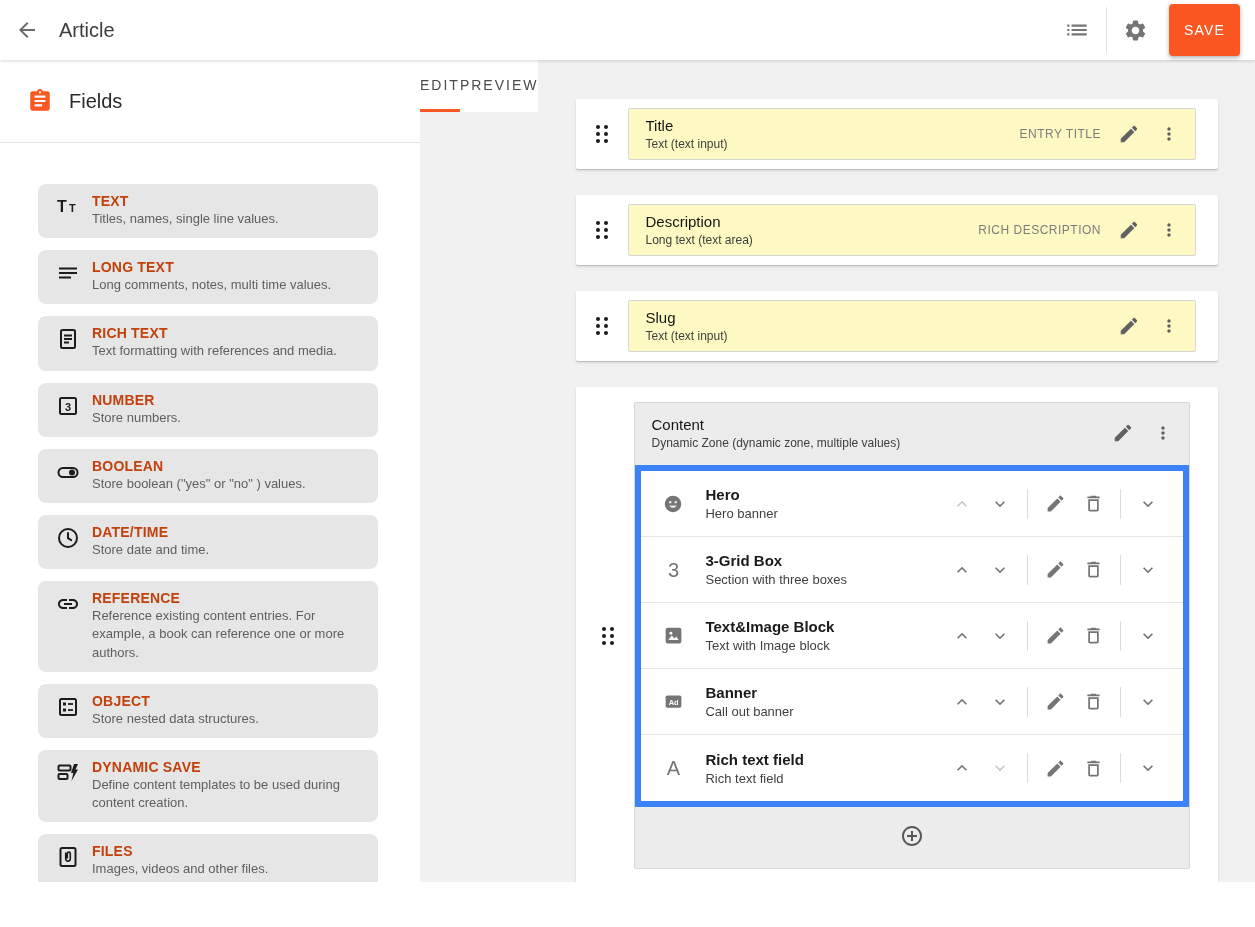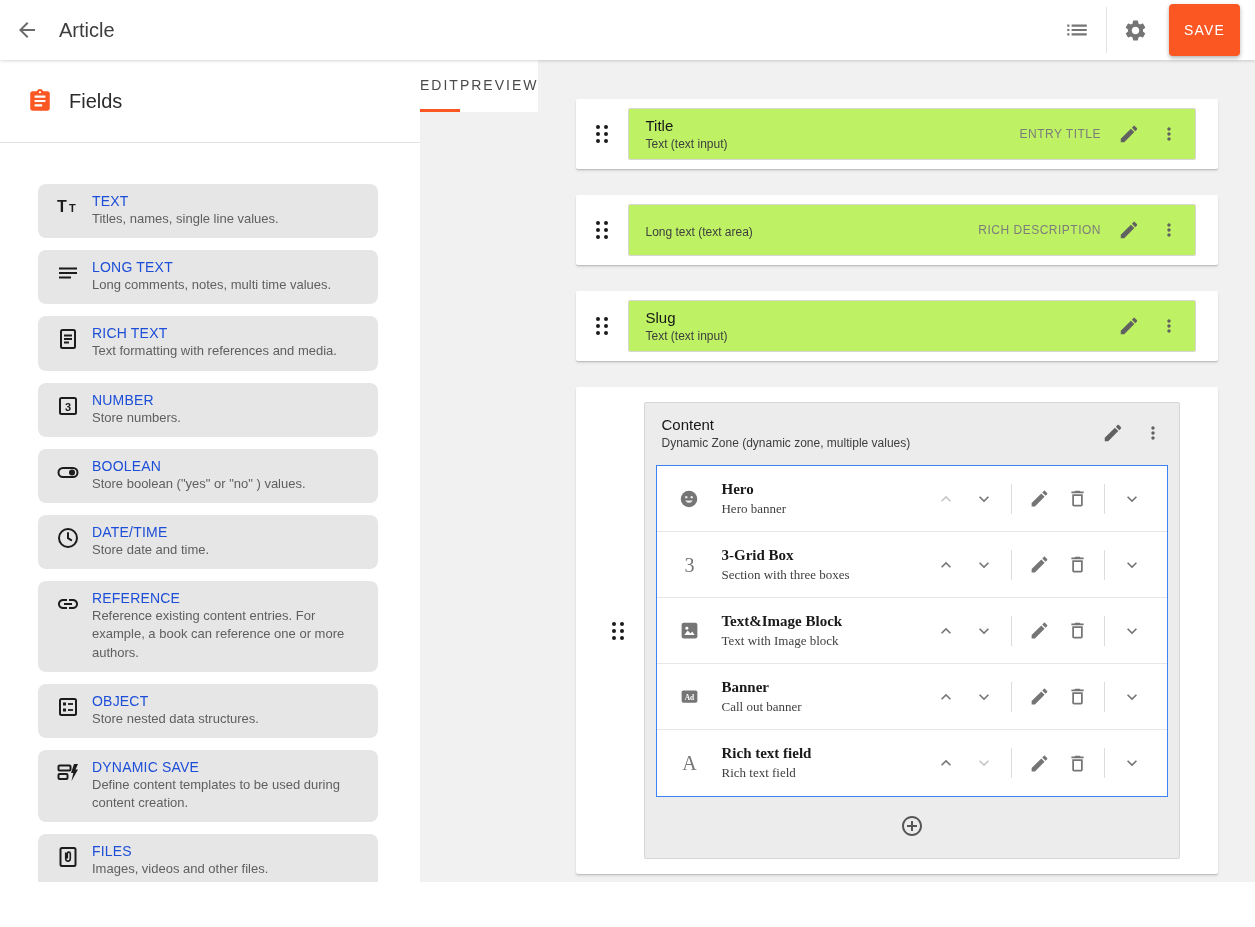--- a/index.html
+++ b/index.html
@@ -33,53 +33,53 @@
   .sidebar-header { height:83px; display:flex; align-items:center; padding-left:27px;
                     border-bottom:1px solid #e2e2e2; }
   .sidebar-header .clip-icon { color:#fa5723; width:26px; height:26px; }
   .sidebar-title { font-size:20px; color:#2b2b2b; margin-left:16px; }
   .sidebar-list { padding:41px 42px 0 38px; display:flex; flex-direction:column; gap:12px; }
   .ft-card { background:#e6e6e6; border-radius:8px; padding:9px 14px 10px 18px;
              display:flex; cursor:grab; }
   .ft-icon { flex:0 0 24px; width:24px; height:24px; color:#1c1c1c; margin-top:2px; }
   .ft-icon svg { display:block; width:24px; height:24px; }
   .ft-text { margin-left:12px; min-width:0; }
-  .ft-label { font-size:14px; font-weight:400; color:#1d4ed8; letter-spacing:.2px; }
+  .ft-label { font-size:14px; font-weight:700; color:#c2410c; letter-spacing:.2px; }
   .ft-desc { font-size:13px; color:#5f5f5f; line-height:1.4; margin-top:1px; }
 
   
   .main { flex:1; min-width:0; display:flex; flex-direction:row; background:#f1f1f1; }
   .tabbar { flex:0 0 52px; height:52px; background:#fff; display:flex; }
   .tab { flex:1; display:flex; align-items:center; justify-content:center; font-size:14px;
          letter-spacing:2px; color:#4a4a4a; border-bottom:3px solid transparent; cursor:pointer; }
   .tab.active { border-bottom-color:#fa5723; }
   .content { flex:1; overflow:hidden; padding:39px 37px 0 38px; }
 
   .field-card { background:#fff; border-radius:2px; display:flex; align-items:center;
                 margin-bottom:26px;
                 box-shadow:0 1px 1px rgba(0,0,0,.14), 0 2px 3px rgba(0,0,0,.10); }
   .field-card.simple { height:70px; }
   .drag-cell { flex:0 0 52px; width:52px; display:flex; align-items:center; justify-content:center;
                color:#1b1b1b; cursor:grab; }
-  .field-inner { flex:1; margin-right:22px; background:#bef264; border:1px solid #d6d6d6;
+  .field-inner { flex:1; margin-right:22px; background:#fef9c3; border:1px solid #d6d6d6;
                  border-radius:2px; display:flex; align-items:center; min-height:46px;
                  padding:5px 6px 5px 16px; }
   .fi-text { flex:1; padding:2px 0; }
   .fi-label { font-size:15px; color:#161616; }
   .fi-type { font-size:12px; color:#3e3e3e; margin-top:3px; }
   .fi-badge { font-size:12px; color:#7c7c7c; letter-spacing:.5px; margin-right:8px; white-space:nowrap; }
   .fi-action { width:40px; height:40px; display:flex; align-items:center; justify-content:center;
                color:#616161; cursor:pointer; border:none; background:none; }
 
   
-  .dz-card { padding:15px 16px;justify-content:flex-end; }
+  .dz-card { padding:15px 6px;justify-content:flex-end; }
   .dz-zone { flex:1; margin-right:22px; background:#ececec; border:1px solid #d6d6d6;
              border-radius:2px; }
   .dz-header { display:flex; align-items:center; padding:10px 6px 6px 16px; }
-  .dz-templates { margin:6px 11px 0; background:#fff; border:1px solid #3b82f6;font-family:Liberation Serif, serif; }
+  .dz-templates { margin:6px 0 0; background:#fff; border:6px solid #3b82f6; }
   .dz-row { display:flex; align-items:center; height:66px; border-bottom:1px solid #e6e6e6; }
   .dz-row:last-child { border-bottom:none; }
   .dz-row-icon { flex:0 0 64px; width:64px; display:flex; align-items:center; justify-content:center;
                  color:#757575; }
   .glyph-icon { font-size:20px; color:#757575; line-height:1; }
   .dz-row-text { flex:1; min-width:0; }
   .dz-row-name { font-size:15px; font-weight:700; color:#1a1a1a; }
   .dz-row-desc { font-size:13px; color:#3f3f3f; margin-top:3px; }
   .dz-controls { display:flex; align-items:center; padding-right:16px; }
   .ctl-btn { width:38px; height:38px; display:flex; align-items:center; justify-content:center;
@@ -322,20 +322,21 @@
                 <circle cx="5" cy="5" r="2"></circle>
                 <circle cx="13" cy="5" r="2"></circle>
                 <circle cx="5" cy="12" r="2"></circle>
                 <circle cx="13" cy="12" r="2"></circle>
                 <circle cx="5" cy="19" r="2"></circle>
                 <circle cx="13" cy="19" r="2"></circle>
               </svg>
           </div>
           <div class="field-inner">
             <div class="fi-text">
+              <div class="fi-label">Description</div>
               <div class="fi-type">Long text (text area)</div>
             </div>
             <span class="fi-badge">RICH DESCRIPTION</span>
             <button class="fi-action">
               <span>
                   <svg width="22" height="22" viewBox="0 0 24 24">
                     <path fill="currentColor" d="M3 17.25V21h3.75L17.81 9.94l-3.75-3.75L3 17.25zM20.71 7.04c.39-.39.39-1.02 0-1.41l-2.34-2.34c-.39-.39-1.02-.39-1.41 0l-1.83 1.83 3.75 3.75 1.83-1.83z"></path>
                   </svg>
                 </span>
             </button>

